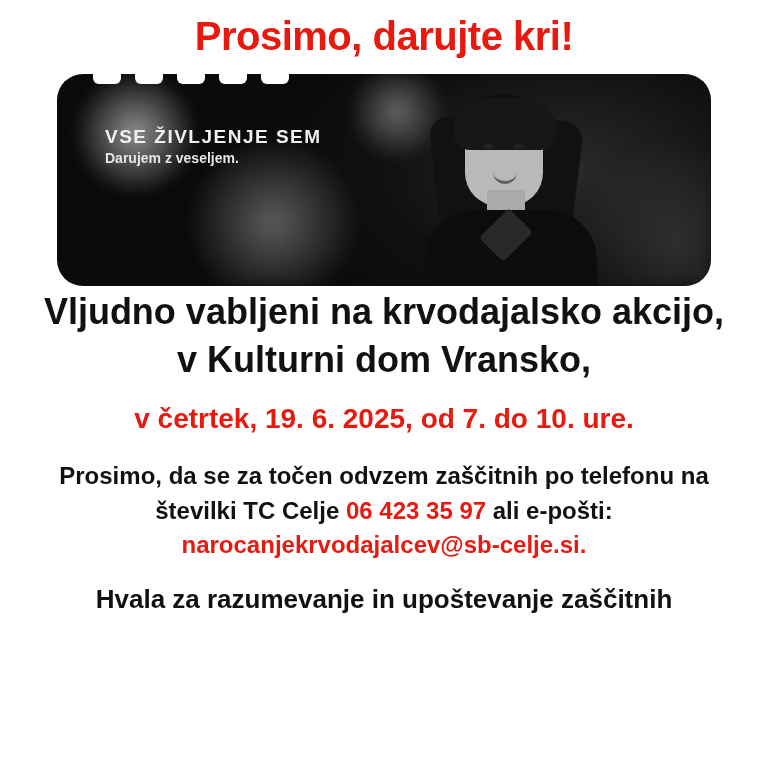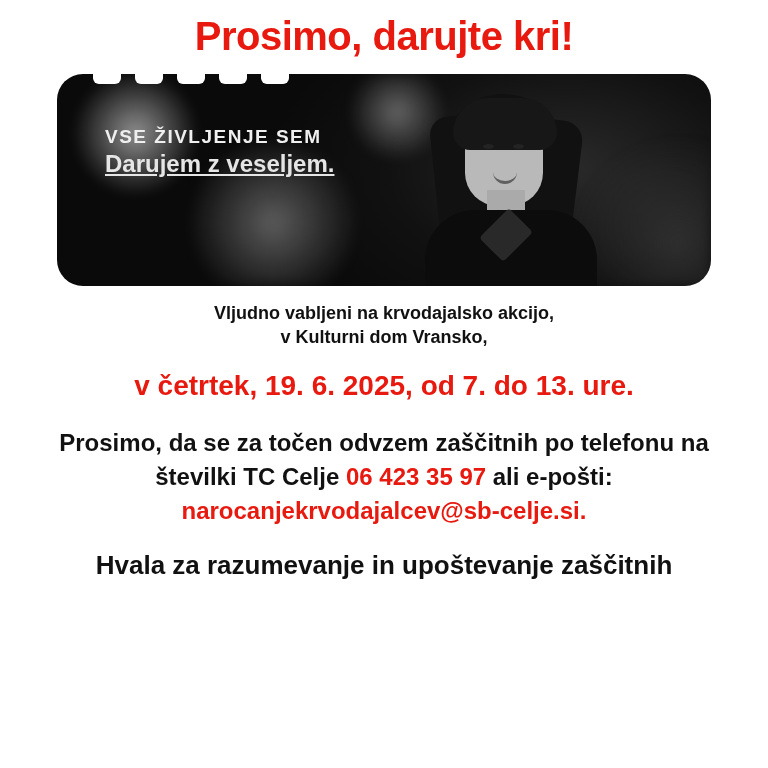--- a/index.html
+++ b/index.html
@@ -30,21 +30,20 @@
     margin-top: 14px;
     margin-bottom: 8px;
     text-align: center;
     line-height: 1.1;
   }
   
   .banner-wrap {
     position: relative;
     width: 654px;
     height: 220px;
-    margin-bottom: 14px;
   }
   .banner {
     position: absolute;
     left: 0;
     top: 8px;
     width: 654px;
     height: 212px;
     border-radius: 26px;
     overflow: hidden;
     background:
@@ -197,32 +196,31 @@
   .bt-big {
     color: #ef2a1e;
     font-size: 46px;
     font-weight: bold;
     letter-spacing: 0.5px;
     line-height: 1.05;
     margin: 2px 0 6px 0;
   }
   .bt-sub {
     color: #e6e6e6;
-    font-size: 24px;
-    font-weight: bold;
-    text-decoration: underline;
+    font-size: 14px;
+    font-weight: bold;
   }
   
   .copy {
     width: 700px;
     text-align: center;
     color: #111111;
   }
   .p-invite {
-    font-size: 18px;
+    font-size: 36px;
     font-weight: bold;
     line-height: 1.32;
     margin: 2px 0 18px 0;
   }
   .p-date {
     font-size: 28px;
     font-weight: bold;
     color: #e8190f;
     line-height: 1.3;
     margin: 0 0 22px 0;
@@ -283,21 +281,21 @@
       <div class="notch"></div>
     </div>
   </div>
 
   <div class="copy">
     <div class="p-invite">
       <span>Vljudno vabljeni na krvodajalsko akcijo,</span><br>
       <span>v Kulturni dom Vransko,</span>
     </div>
 
-    <div class="p-date">v četrtek, 19. 6. 2025, od 7. do 13. ure.</div>
+    <div class="p-date">v četrtek, 19. 6. 2025, od 7. do 10. ure.</div>
 
     <div class="p-call">
       <span>Prosimo, da se za točen odvzem zaščitnih po telefonu na številki TC Celje </span><span class="red">06 423 35 97</span><span> ali e-pošti: </span><span class="red">narocanjekrvodajalcev@sb-celje.si.</span>
     </div>
 
     <div class="p-thanks">
       <span>Hvala za razumevanje in upoštevanje zaščitnih</span><br>
     </div>
   </div>
 

